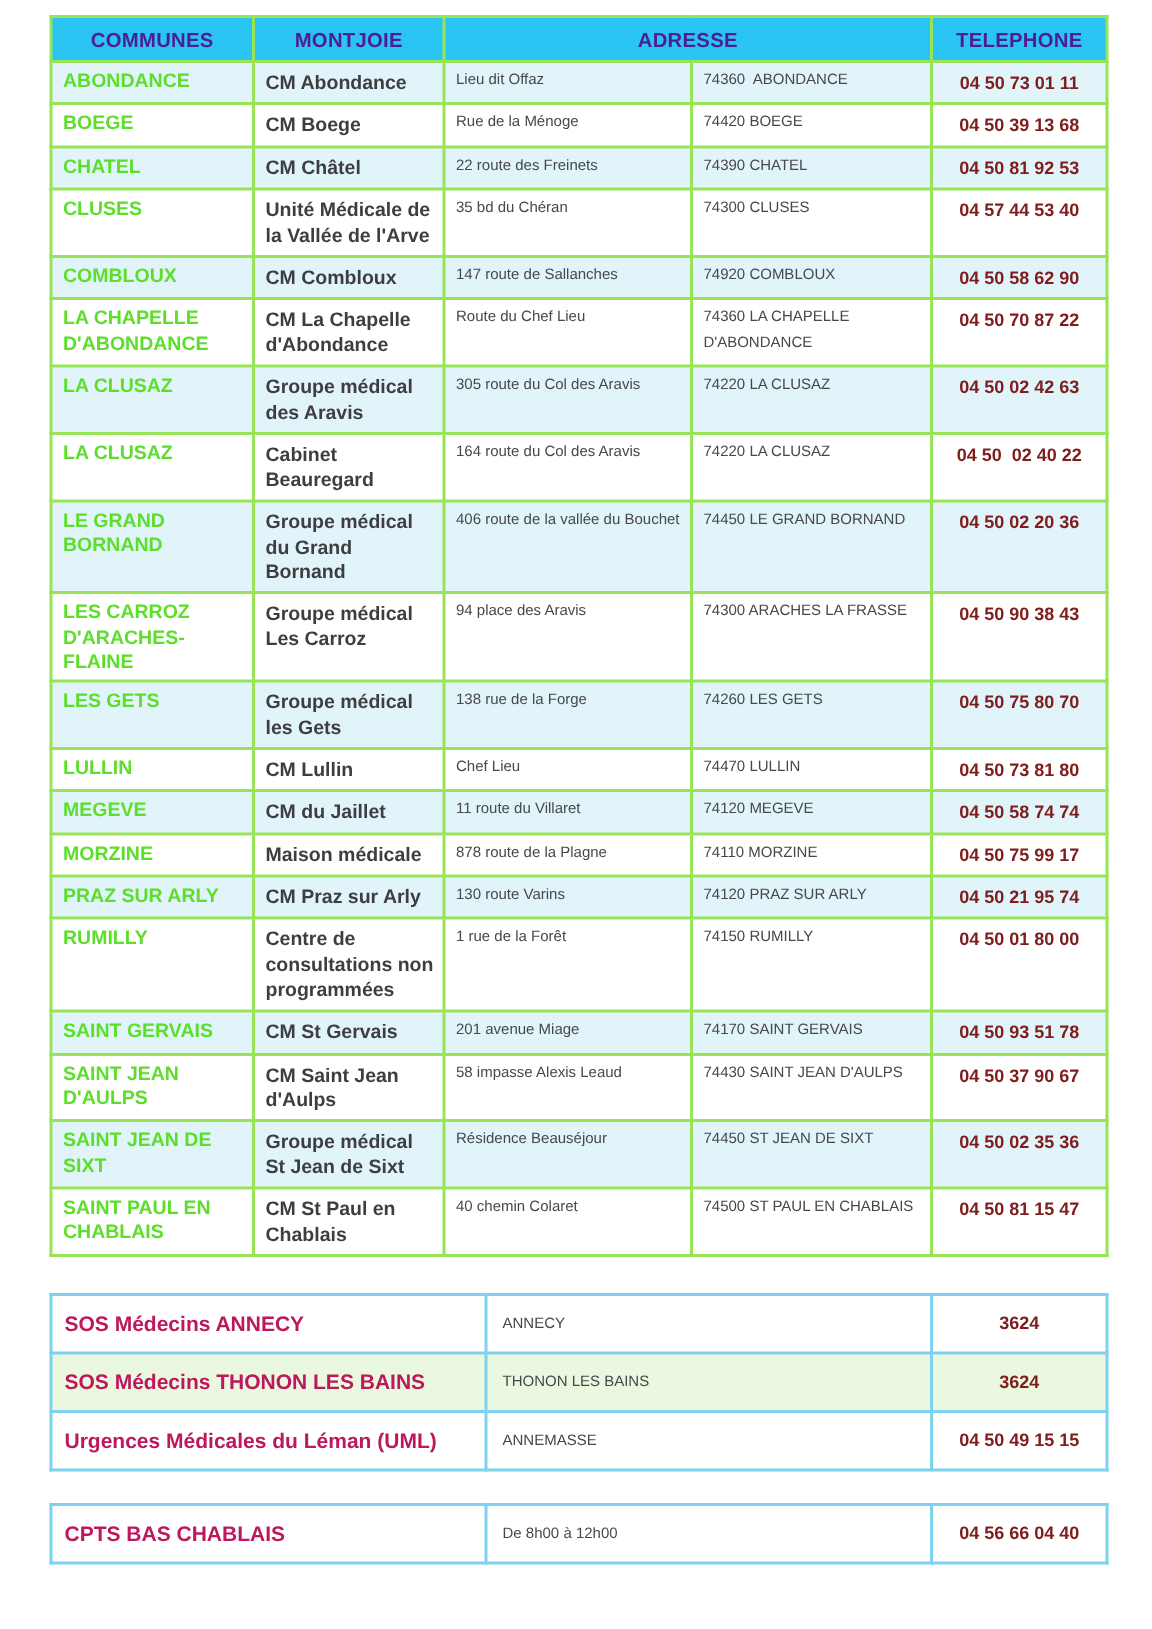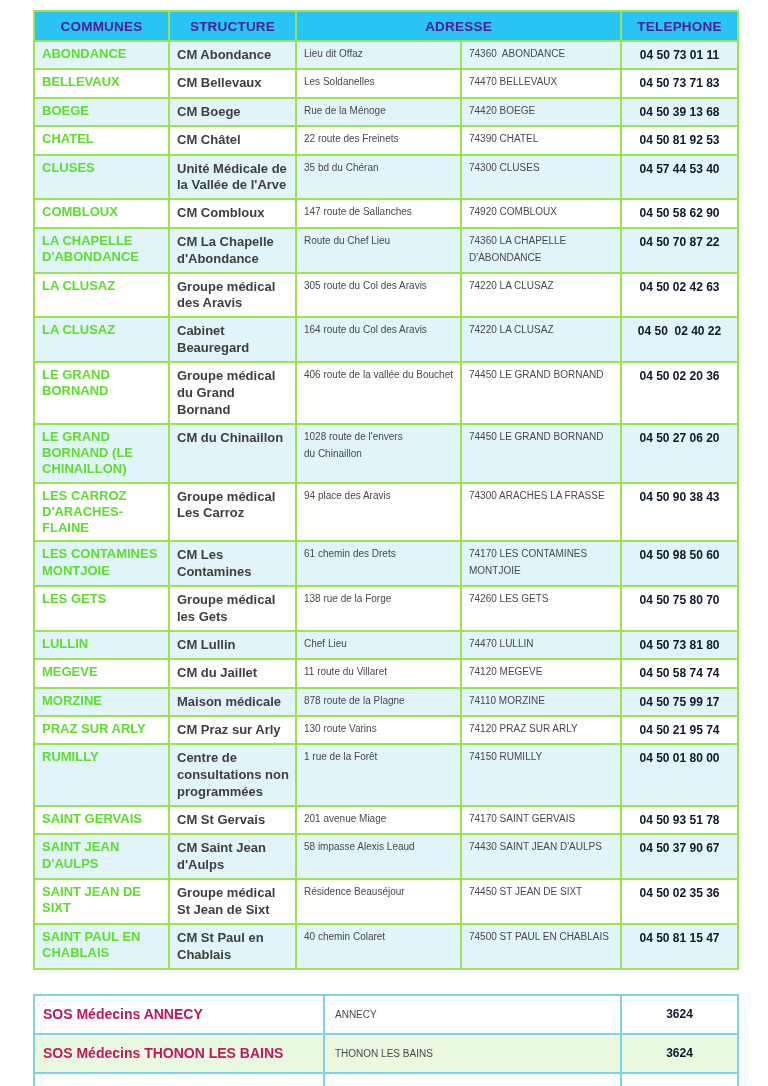--- a/index.html
+++ b/index.html
@@ -30,21 +30,21 @@
   td.structure {
     font-weight:bold; font-size:13px; color:#3E3E40;
     line-height:1.3; padding:5px 4px 4px 7px;
   }
   td.address, td.city {
     font-size:10px; color:#48484A; line-height:1.7; padding:3px 4px 3px 7px;
   }
   td.address { white-space:pre; }
   td.city { white-space:pre-wrap; }
   td.phone {
-    font-weight:bold; font-size:12px; color:#0f172a;
+    font-weight:bold; font-size:12px; color:#7f1d1d;
     text-align:center; padding:3px 2px; white-space:pre; line-height:1.7;
   }
 
   
   .sub { margin-top:24px; }
   .sub td { border:2px solid #7ED2F0; vertical-align:middle; }
   .sub tbody tr { height:27px; }
   .sub tbody tr:nth-child(even) { background:#E9F8DF; }
   .sub td.label { color:#be185d; font-weight:bold; font-size:14px; padding:3px 8px; }
   .sub td.mid { font-size:10px; color:#48484A; padding:13px 10px; }
@@ -60,41 +60,34 @@
     <colgroup>
       <col style="width:135px">
         <col style="width:127px">
         <col style="width:165px">
         <col style="width:160px">
         <col style="width:117px">
     </colgroup>
     <thead>
       <tr>
         <th>COMMUNES</th>
-        <th>STRUCTURE</th>
+        <th>MONTJOIE</th>
         <th colspan="2">ADRESSE</th>
         <th>TELEPHONE</th>
       </tr>
     </thead>
     <tbody>
     <tr>
           <td class="commune">ABONDANCE</td>
           <td class="structure">CM Abondance</td>
           <td class="address">Lieu dit Offaz</td>
           <td class="city">74360  ABONDANCE</td>
           <td class="phone">04 50 73 01 11</td>
         </tr>
         <tr>
-          <td class="commune">BELLEVAUX</td>
-          <td class="structure">CM Bellevaux</td>
-          <td class="address">Les Soldanelles</td>
-          <td class="city">74470 BELLEVAUX</td>
-          <td class="phone">04 50 73 71 83</td>
-        </tr>
-        <tr>
           <td class="commune">BOEGE</td>
           <td class="structure">CM Boege</td>
           <td class="address">Rue de la Ménoge</td>
           <td class="city">74420 BOEGE</td>
           <td class="phone">04 50 39 13 68</td>
         </tr>
         <tr>
           <td class="commune">CHATEL</td>
           <td class="structure">CM Châtel</td>
           <td class="address">22 route des Freinets</td>
@@ -137,40 +130,25 @@
           <td class="phone">04 50  02 40 22</td>
         </tr>
         <tr>
           <td class="commune">LE GRAND BORNAND</td>
           <td class="structure">Groupe médical du Grand Bornand</td>
           <td class="address">406 route de la vallée du Bouchet</td>
           <td class="city">74450 LE GRAND BORNAND</td>
           <td class="phone">04 50 02 20 36</td>
         </tr>
         <tr>
-          <td class="commune">LE GRAND BORNAND (LE CHINAILLON)</td>
-          <td class="structure">CM du Chinaillon</td>
-          <td class="address">1028 route de l'envers
-du Chinaillon</td>
-          <td class="city">74450 LE GRAND BORNAND</td>
-          <td class="phone">04 50 27 06 20</td>
-        </tr>
-        <tr>
           <td class="commune">LES CARROZ D'ARACHES-FLAINE</td>
           <td class="structure">Groupe médical Les Carroz</td>
           <td class="address">94 place des Aravis</td>
           <td class="city">74300 ARACHES LA FRASSE</td>
           <td class="phone">04 50 90 38 43</td>
-        </tr>
-        <tr>
-          <td class="commune">LES CONTAMINES MONTJOIE</td>
-          <td class="structure">CM Les Contamines</td>
-          <td class="address">61 chemin des Drets</td>
-          <td class="city">74170 LES CONTAMINES MONTJOIE</td>
-          <td class="phone">04 50 98 50 60</td>
         </tr>
         <tr>
           <td class="commune">LES GETS</td>
           <td class="structure">Groupe médical les Gets</td>
           <td class="address">138 rue de la Forge</td>
           <td class="city">74260 LES GETS</td>
           <td class="phone">04 50 75 80 70</td>
         </tr>
         <tr>
           <td class="commune">LULLIN</td>

